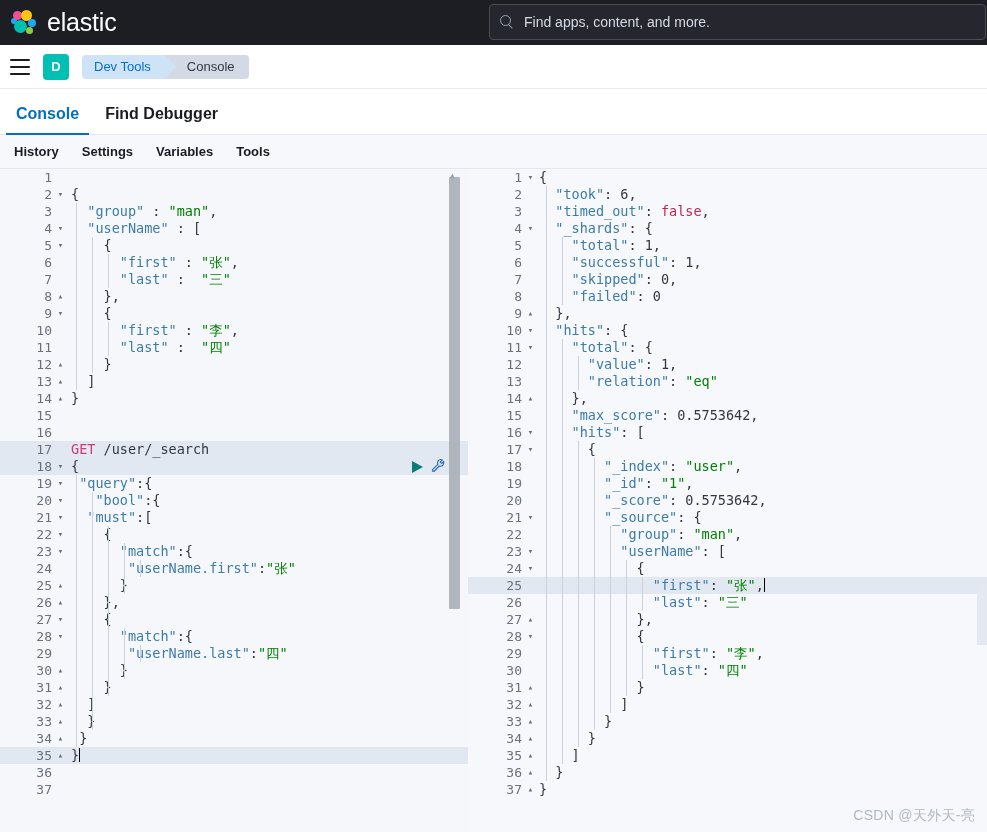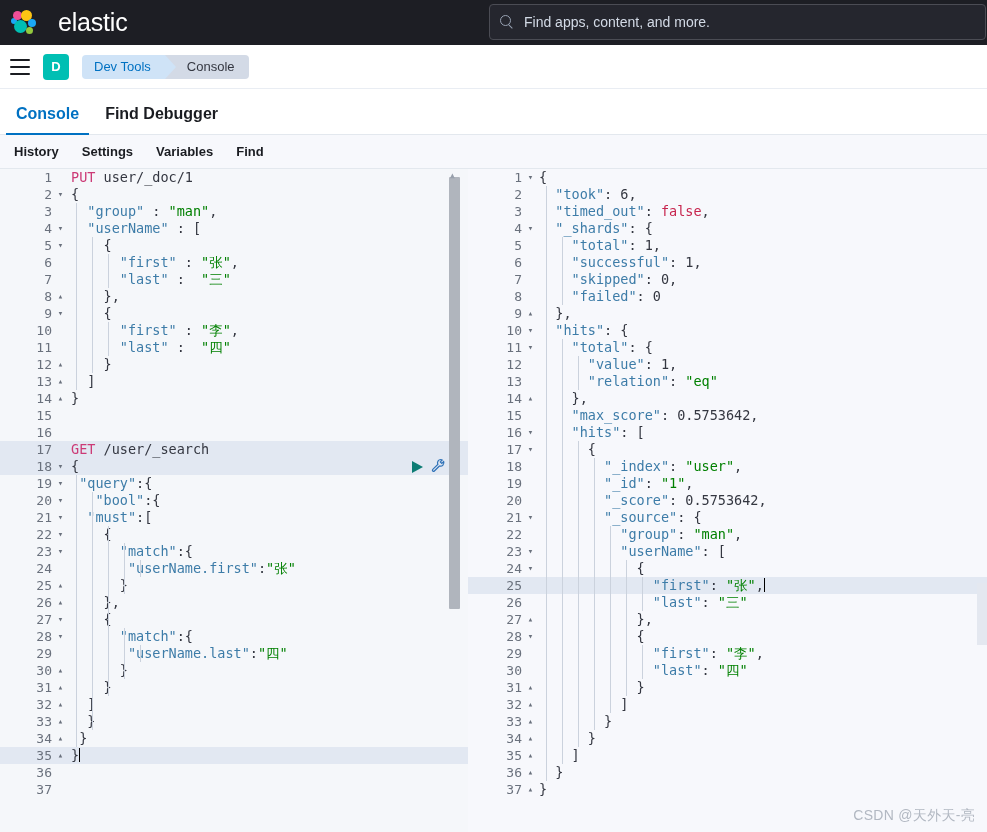--- a/index.html
+++ b/index.html
@@ -16,21 +16,21 @@
     height: 45px;
     background: #1d1e24;
     display: flex;
     align-items: center;
     position: relative;
   }
   .brand {
     display: flex;
     align-items: center;
     padding-left: 10px;
-    gap: 20px;
+    gap: 9px;
   }
   .logo-mark {
     width: 28px; height: 28px;
     position: relative;
   }
   .logo-mark span {
     position: absolute;
     border-radius: 50%;
     display: block;
   }
@@ -411,27 +411,27 @@
   </div>
   <div class="app-tab">
     <span>Find Debugger</span>
   </div>
 </div>
 
 <div class="sub-menu">
   <div class="sub-item">History</div>
   <div class="sub-item">Settings</div>
   <div class="sub-item">Variables</div>
-  <div class="sub-item">Find</div>
+  <div class="sub-item">Tools</div>
 </div>
 
 <div class="editor-wrap">
   <div class="pane pane-left">
     <div class="code-rows" id="request-rows">
-        <div class="row"><div class="gutter">1</div><div class="gline"><span class="t-method">PUT</span><span class="t-punct"> </span><span class="t-url">user/_doc/1</span></div></div>
+        <div class="row"><div class="gutter">1</div></div>
         <div class="row"><div class="gutter">2<span class="fold">▾</span></div><div class="gline"><span class="t-punct">{</span></div></div>
         <div class="row"><div class="gutter">3</div><div class="gline"><span class="ig" style="left: 20px;"></span><span class="t-punct">  </span><span class="t-key">"group"</span><span class="t-punct"> : </span><span class="t-str">"man"</span><span class="t-punct">,</span></div></div>
         <div class="row"><div class="gutter">4<span class="fold">▾</span></div><div class="gline"><span class="ig" style="left: 20px;"></span><span class="t-punct">  </span><span class="t-key">"userName"</span><span class="t-punct"> : [</span></div></div>
         <div class="row"><div class="gutter">5<span class="fold">▾</span></div><div class="gline"><span class="ig" style="left: 20px;"></span><span class="ig" style="left: 36px;"></span><span class="t-punct">    {</span></div></div>
         <div class="row"><div class="gutter">6</div><div class="gline"><span class="ig" style="left: 20px;"></span><span class="ig" style="left: 36px;"></span><span class="ig" style="left: 52px;"></span><span class="t-punct">      </span><span class="t-key">"first"</span><span class="t-punct"> : </span><span class="t-str">"张"</span><span class="t-punct">,</span></div></div>
         <div class="row"><div class="gutter">7</div><div class="gline"><span class="ig" style="left: 20px;"></span><span class="ig" style="left: 36px;"></span><span class="ig" style="left: 52px;"></span><span class="t-punct">      </span><span class="t-key">"last"</span><span class="t-punct"> :  </span><span class="t-str">"三"</span></div></div>
         <div class="row"><div class="gutter">8<span class="fold">▴</span></div><div class="gline"><span class="ig" style="left: 20px;"></span><span class="ig" style="left: 36px;"></span><span class="t-punct">    },</span></div></div>
         <div class="row"><div class="gutter">9<span class="fold">▾</span></div><div class="gline"><span class="ig" style="left: 20px;"></span><span class="ig" style="left: 36px;"></span><span class="t-punct">    {</span></div></div>
         <div class="row"><div class="gutter">10</div><div class="gline"><span class="ig" style="left: 20px;"></span><span class="ig" style="left: 36px;"></span><span class="ig" style="left: 52px;"></span><span class="t-punct">      </span><span class="t-key">"first"</span><span class="t-punct"> : </span><span class="t-str">"李"</span><span class="t-punct">,</span></div></div>
         <div class="row"><div class="gutter">11</div><div class="gline"><span class="ig" style="left: 20px;"></span><span class="ig" style="left: 36px;"></span><span class="ig" style="left: 52px;"></span><span class="t-punct">      </span><span class="t-key">"last"</span><span class="t-punct"> :  </span><span class="t-str">"四"</span></div></div>

